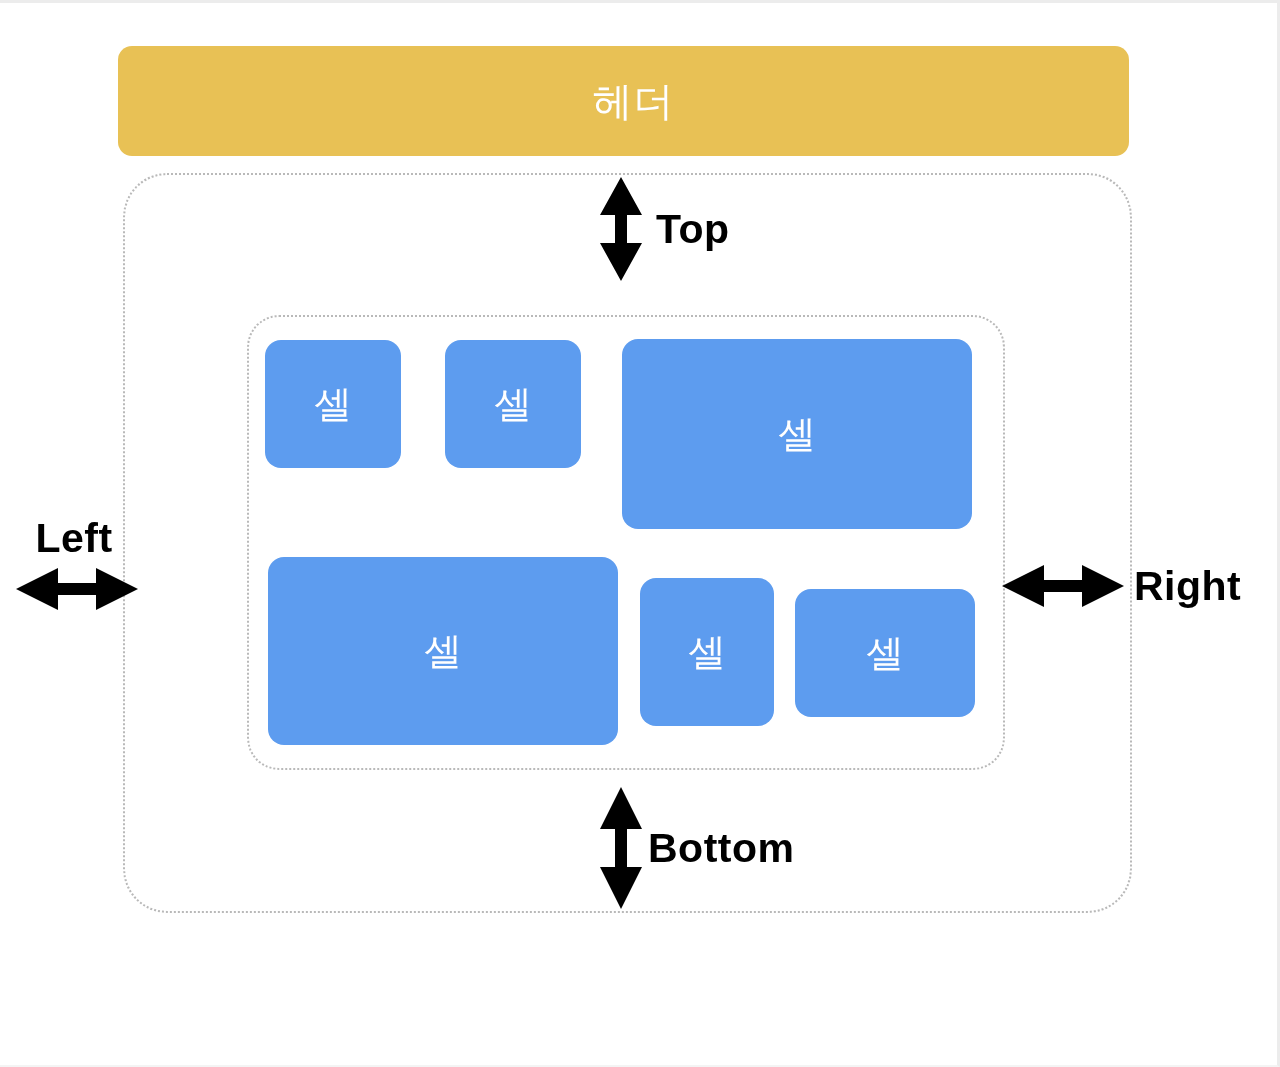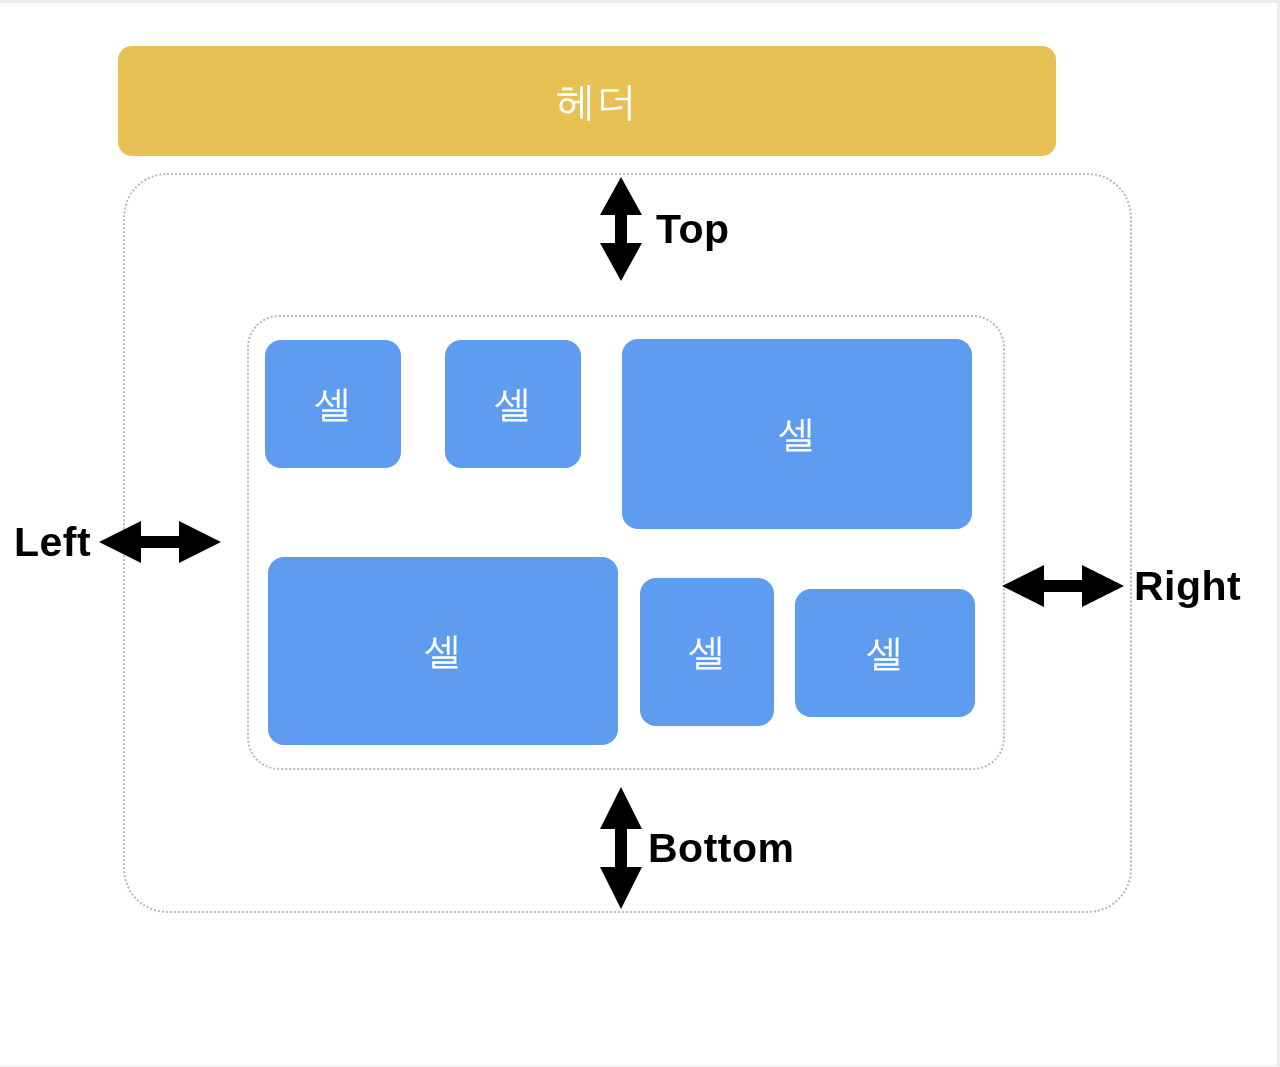--- a/index.html
+++ b/index.html
@@ -31,21 +31,21 @@
     justify-content: center;
     border-radius: 14px;
     color: #ffffff;
     font-size: 40px;
     font-weight: 400;
     letter-spacing: 1px;
     text-shadow: 0 0 1px rgba(0,0,0,0.05);
   }
   #header-bar {
     left: 118px; top: 43px;
-    width: 938px; height: 110px;
+    width: 1011px; height: 110px;
     background: #E8C155;
     padding-left: 20px;
   }
   #footer-bar {
     left: 118px; top: 926px;
     width: 1011px; height: 110px;
     background: #90D364;
   }
 
   
@@ -115,21 +115,21 @@
 
   #bottom-arrow-group {
     left: 594px; top: 782px;
     flex-direction: row;
     align-items: center;
   }
   #bottom-arrow-group .arrow-label { }
 
   #left-arrow-group {
     left: 14px; top: 512px;
-    flex-direction: row;
+    flex-direction: column;
     align-items: center;
   }
   #left-arrow-group .arrow-label { margin-right: 6px; }
 
   #right-arrow-group {
     left: 1000px; top: 512px;
     flex-direction: row;
     align-items: center;
     margin-top: 44px;
   }

